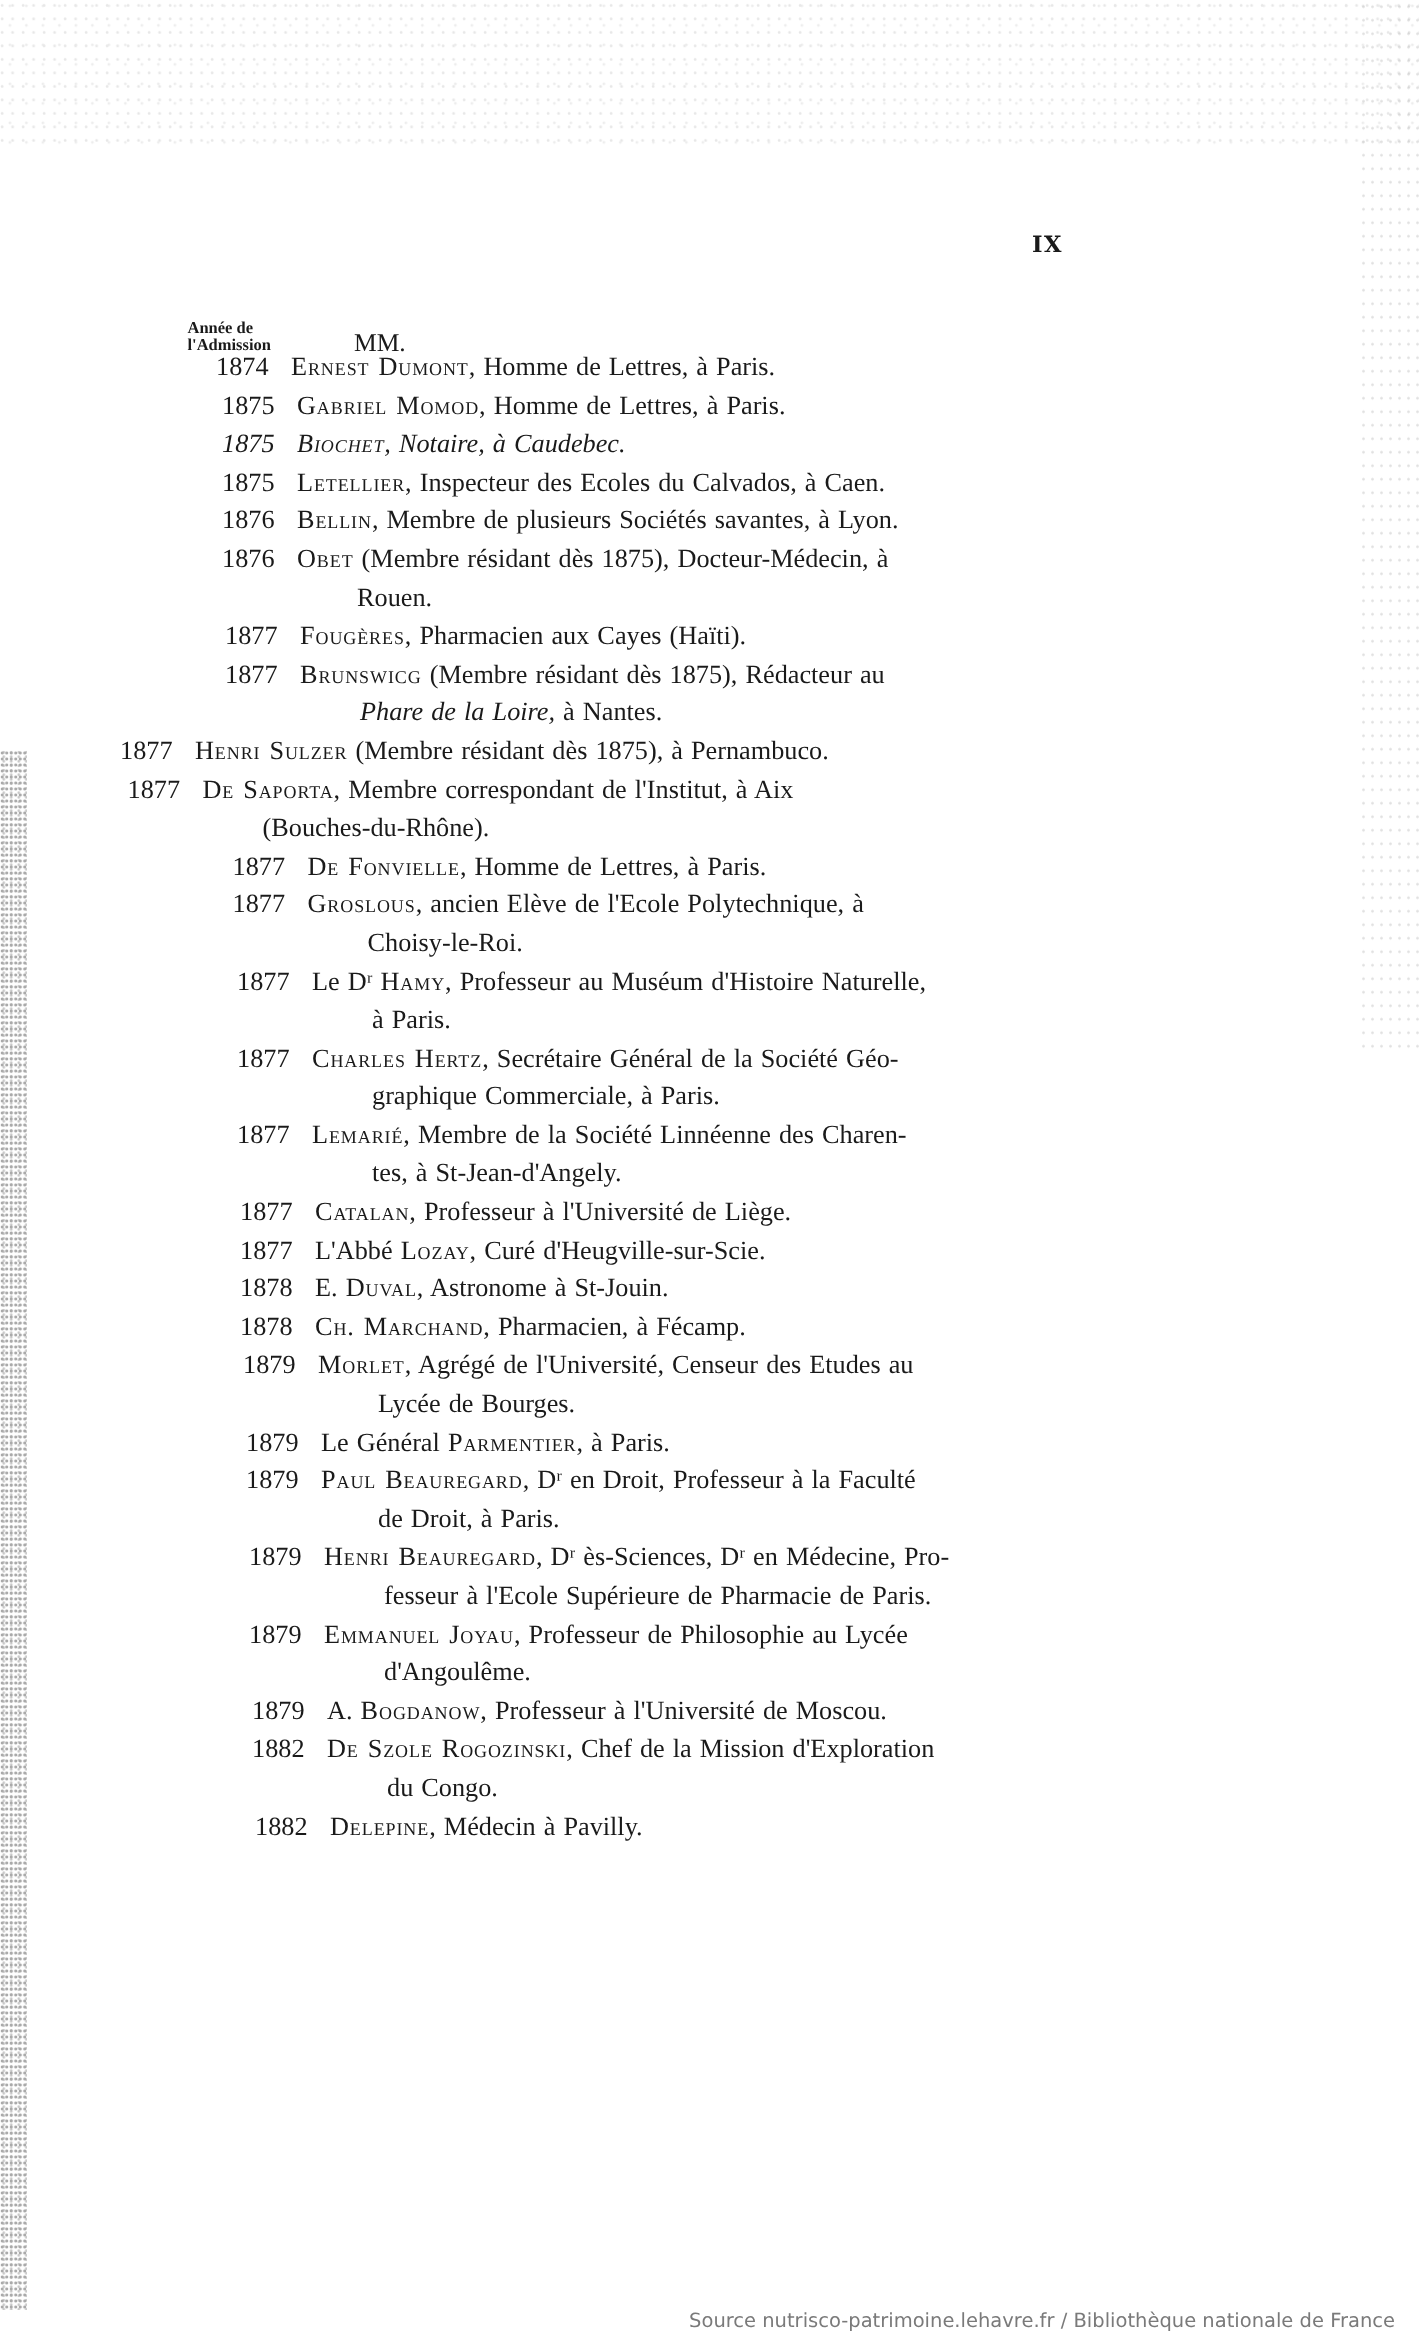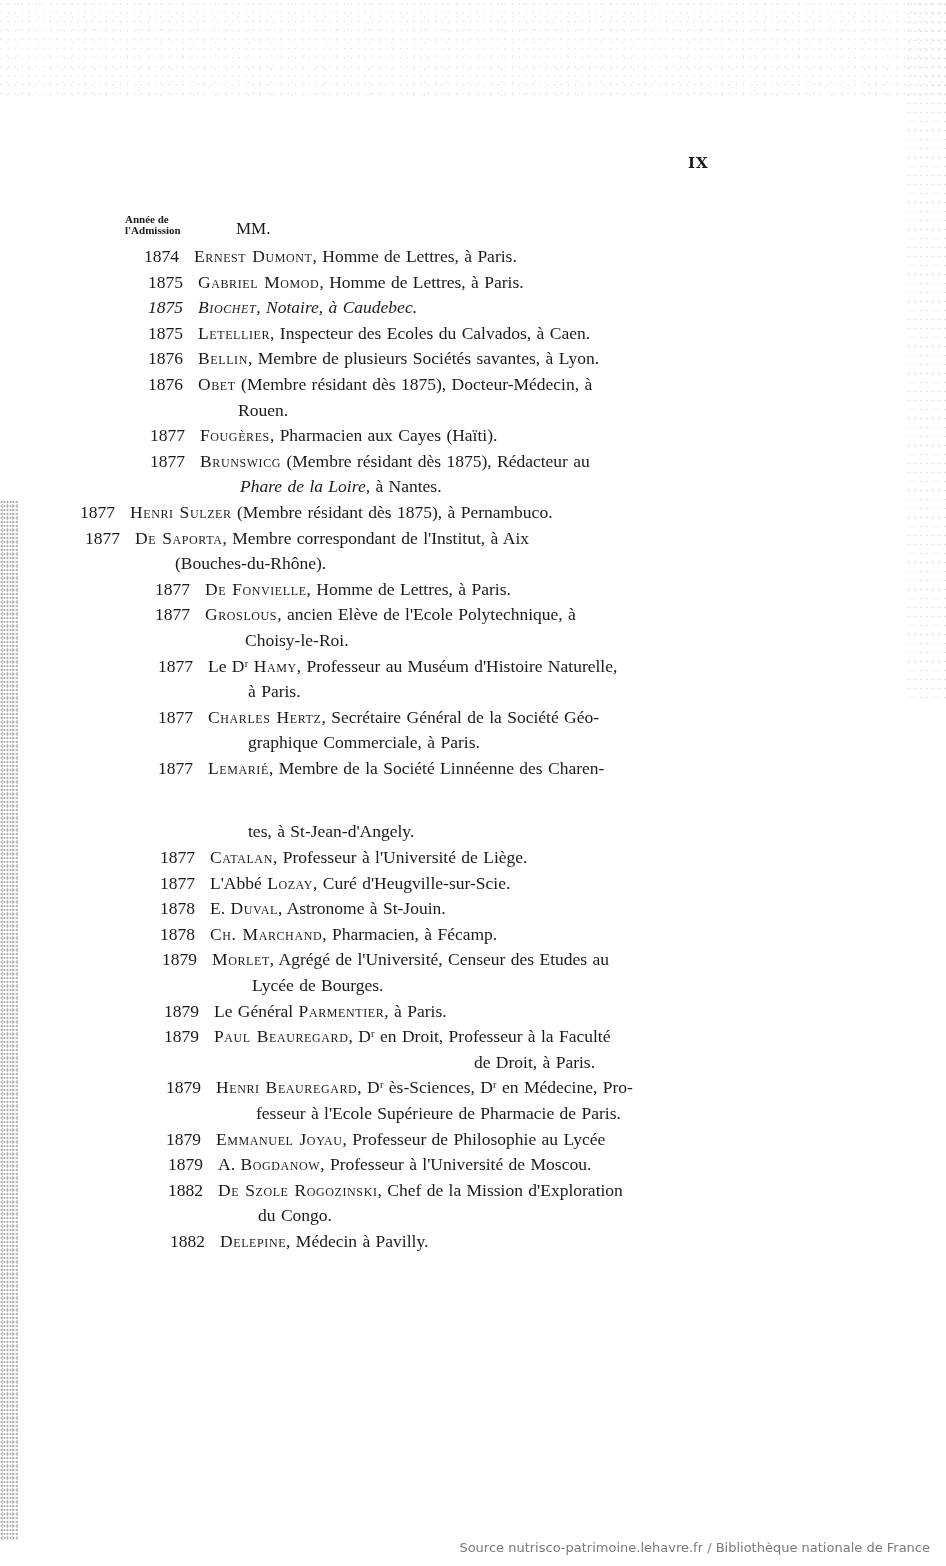--- a/index.html
+++ b/index.html
@@ -38,21 +38,21 @@
   .col-head {
     position: absolute; left: 125px; top: 214px;
     font-family: "Liberation Serif", serif; font-weight: bold;
     font-size: 11px; line-height: 11px; text-align: left;
   }
   .mm {
     position: absolute; left: 236px; top: 219px;
     font-family: "Liberation Serif", serif; font-size: 17px;
   }
   .entries {
-    position: absolute; left: 0; top: 244px; width: 817px;
+    position: absolute; left: 0; top: 232px; width: 817px;
   }
   .entry {
     position: relative;
     font-family: "Liberation Serif", serif;
     font-size: 17.5px; line-height: 25.6px;
     word-spacing: 1px;
   }
   .entry .line1 { white-space: nowrap; }
   .entry .year { display: inline-block; width: 50px; }
   .entry .name { font-variant: small-caps; letter-spacing: 0.6px; }
@@ -122,21 +122,21 @@
     <div class="entry" style="margin-left: 158px;">
       <div class="line1"><span class="year">1877</span><span>Le Dʳ </span><span class="name">Hamy</span><span>, Professeur au Muséum d'Histoire Naturelle,</span></div>
       <div class="cont" style="margin-left: 90px;"><span>à Paris.</span></div>
     </div>
     <div class="entry" style="margin-left: 158px;">
       <div class="line1"><span class="year">1877</span><span class="name">Charles Hertz</span><span>, Secrétaire Général de la Société Géo-</span></div>
       <div class="cont" style="margin-left: 90px;"><span>graphique Commerciale, à Paris.</span></div>
     </div>
     <div class="entry" style="margin-left: 158px;">
       <div class="line1"><span class="year">1877</span><span class="name">Lemarié</span><span>, Membre de la Société Linnéenne des Charen-</span></div>
-      <div class="cont" style="margin-left: 90px; margin-top: 38px;"><span>tes, à St-Jean-d'Angely.</span></div>
+      <div class="cont" style="margin-left: 90px;"><span>tes, à St-Jean-d'Angely.</span></div>
     </div>
     <div class="entry" style="margin-left: 160px;">
       <div class="line1"><span class="year">1877</span><span class="name">Catalan</span><span>, Professeur à l'Université de Liège.</span></div>
     </div>
     <div class="entry" style="margin-left: 160px;">
       <div class="line1"><span class="year">1877</span><span>L'Abbé </span><span class="name">Lozay</span><span>, Curé d'Heugville-sur-Scie.</span></div>
     </div>
     <div class="entry" style="margin-left: 160px;">
       <div class="line1"><span class="year">1878</span><span>E. </span><span class="name">Duval</span><span>, Astronome à St-Jouin.</span></div>
     </div>
@@ -145,28 +145,29 @@
     </div>
     <div class="entry" style="margin-left: 162px;">
       <div class="line1"><span class="year">1879</span><span class="name">Morlet</span><span>, Agrégé de l'Université, Censeur des Etudes au</span></div>
       <div class="cont" style="margin-left: 90px;"><span>Lycée de Bourges.</span></div>
     </div>
     <div class="entry" style="margin-left: 164px;">
       <div class="line1"><span class="year">1879</span><span>Le Général </span><span class="name">Parmentier</span><span>, à Paris.</span></div>
     </div>
     <div class="entry" style="margin-left: 164px;">
       <div class="line1"><span class="year">1879</span><span class="name">Paul Beauregard</span><span>, Dʳ en Droit, Professeur à la Faculté</span></div>
-      <div class="cont" style="margin-left: 88px; text-align: center;"><span>de Droit, à Paris.</span></div>
+      <div class="cont" style="margin-left: 88px;"><span>de Droit, à Paris.</span></div>
     </div>
     <div class="entry" style="margin-left: 166px;">
       <div class="line1"><span class="year">1879</span><span class="name">Henri Beauregard</span><span>, Dʳ ès-Sciences, Dʳ en Médecine, Pro-</span></div>
       <div class="cont" style="margin-left: 90px;"><span>fesseur à l'Ecole Supérieure de Pharmacie de Paris.</span></div>
     </div>
     <div class="entry" style="margin-left: 166px;">
       <div class="line1"><span class="year">1879</span><span class="name">Emmanuel Joyau</span><span>, Professeur de Philosophie au Lycée</span></div>
+      <div class="cont" style="margin-left: 90px;"><span>d'Angoulême.</span></div>
     </div>
     <div class="entry" style="margin-left: 168px;">
       <div class="line1"><span class="year">1879</span><span>A. </span><span class="name">Bogdanow</span><span>, Professeur à l'Université de Moscou.</span></div>
     </div>
     <div class="entry" style="margin-left: 168px;">
       <div class="line1"><span class="year">1882</span><span class="name">De Szole Rogozinski</span><span>, Chef de la Mission d'Exploration</span></div>
       <div class="cont" style="margin-left: 90px;"><span>du Congo.</span></div>
     </div>
     <div class="entry" style="margin-left: 170px;">
       <div class="line1"><span class="year">1882</span><span class="name">Delepine</span><span>, Médecin à Pavilly.</span></div>

